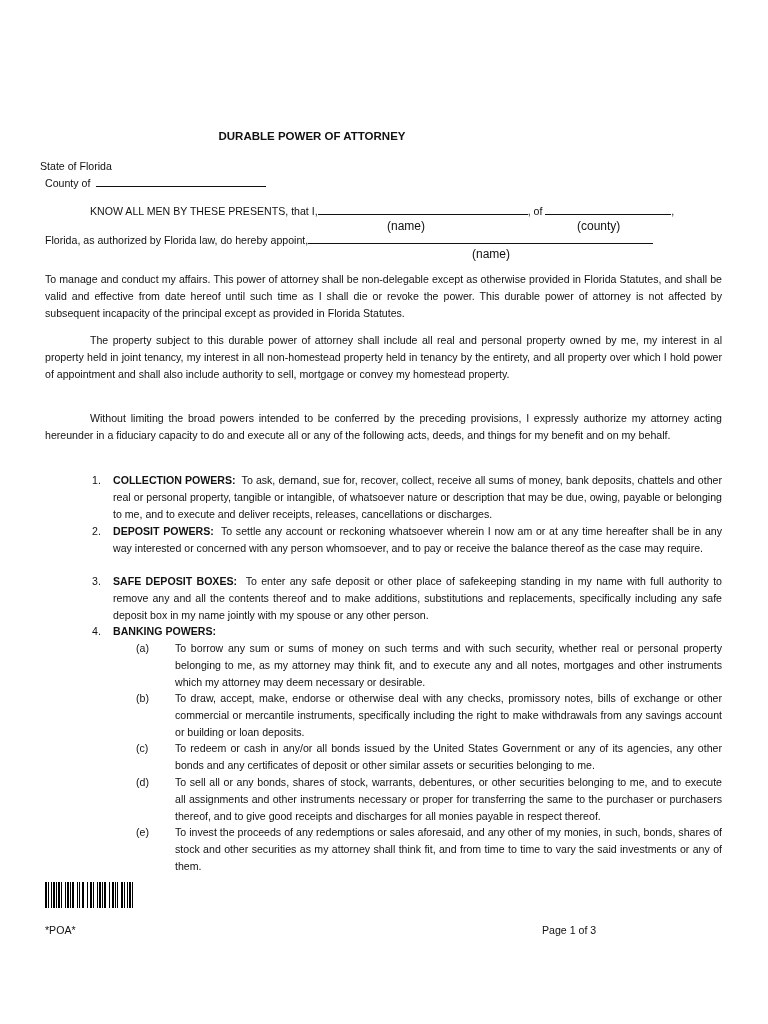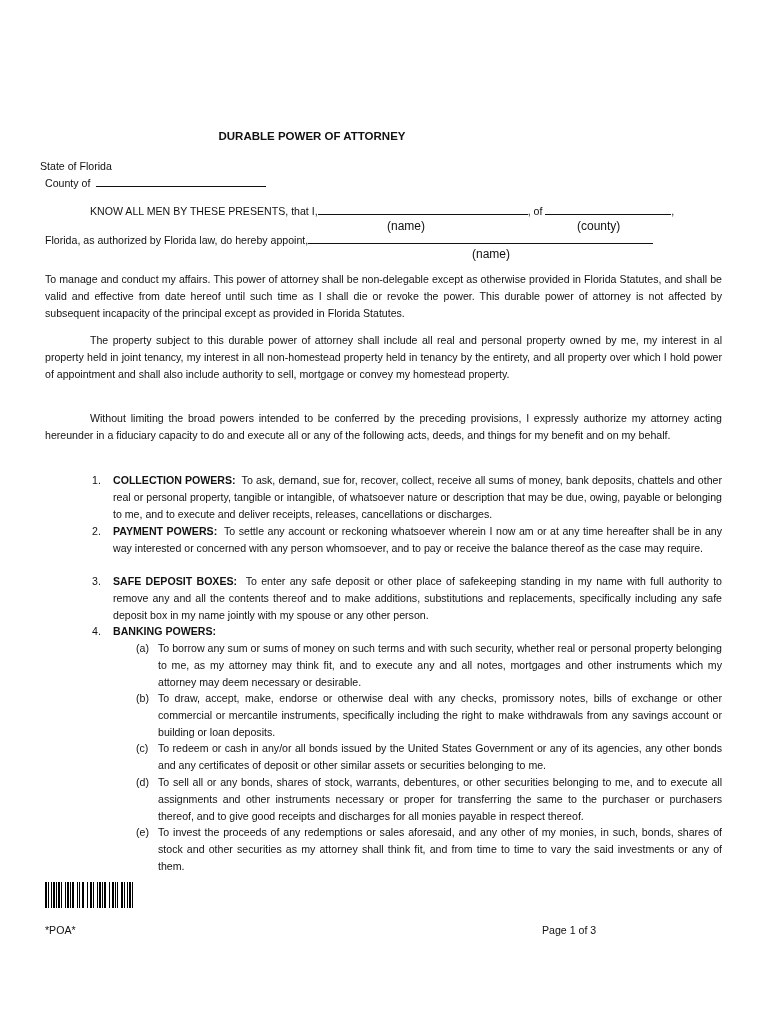--- a/index.html
+++ b/index.html
@@ -9,21 +9,21 @@
   .title { left: 0; width: 624px; top: 130px; text-align: center; font-weight: bold; font-size: 11.5px; }
   .line { display: inline-block; border-bottom: 1px solid #111; height: 10px; vertical-align: baseline; }
   .caption { font-size: 12px; }
   .para { position: absolute; left: 45px; width: 677px; text-align: justify; line-height: 16.8px; }
   .indent { display: inline-block; width: 45px; }
   .num-item { position: absolute; left: 92px; width: 630px; line-height: 16.8px; text-align: justify; }
   .num-item .num { position: absolute; left: 0; top: 0; width: 20px; }
   .num-item .body { margin-left: 21px; display: block; }
   .sub-item { position: absolute; left: 136px; width: 586px; line-height: 16.8px; text-align: justify; }
   .sub-item .num { position: absolute; left: 0; top: 0; width: 22px; }
-  .sub-item .body { margin-left: 22px; display: block; }
+  .sub-item .body { margin-left: 39px; display: block; }
   b { font-weight: bold; }
   .barcode { position: absolute; left: 45px; top: 882px; height: 26px; display: flex; align-items: stretch; }
   .barcode span { display: block; background: #000; height: 100%; }
 </style>
 </head>
 <body>
 
 <div>
 
   <div class="abs title">DURABLE POWER OF ATTORNEY</div>
@@ -52,21 +52,21 @@
 
   <div class="para" style="top:410px;"><span class="indent"></span><span>Without limiting the broad powers intended to be conferred by the preceding provisions, I expressly authorize my attorney acting hereunder in a fiduciary capacity to do and execute all or any of the following acts, deeds, and things for my benefit and on my behalf.</span></div>
 
   <div class="num-item" style="top:472px;">
     <span class="num">1.</span>
     <span class="body"><b>COLLECTION POWERS:</b>&nbsp; <span>To ask, demand, sue for, recover, collect, receive all sums of money, bank deposits, chattels and other real or personal property, tangible or intangible, of whatsoever nature or description that may be due, owing, payable or belonging to me, and to execute and deliver receipts, releases, cancellations or discharges.</span></span>
   </div>
 
   <div class="num-item" style="top:523px;">
     <span class="num">2.</span>
-    <span class="body"><b>PAYMENT POWERS:</b>&nbsp; <span>To settle any account or reckoning whatsoever wherein I now am or at any time hereafter shall be in any way interested or concerned with any person whomsoever, and to pay or receive the balance thereof as the case may require.</span></span>
+    <span class="body"><b>DEPOSIT POWERS:</b>&nbsp; <span>To settle any account or reckoning whatsoever wherein I now am or at any time hereafter shall be in any way interested or concerned with any person whomsoever, and to pay or receive the balance thereof as the case may require.</span></span>
   </div>
 
   <div class="num-item" style="top:573px;">
     <span class="num">3.</span>
     <span class="body"><b>SAFE DEPOSIT BOXES:</b>&nbsp; <span>To enter any safe deposit or other place of safekeeping standing in my name with full authority to remove any and all the contents thereof and to make additions, substitutions and replacements, specifically including any safe deposit box in my name jointly with my spouse or any other person.</span></span>
   </div>
 
   <div class="num-item" style="top:623px;">
     <span class="num">4.</span>
     <span class="body"><b>BANKING POWERS:</b></span>

